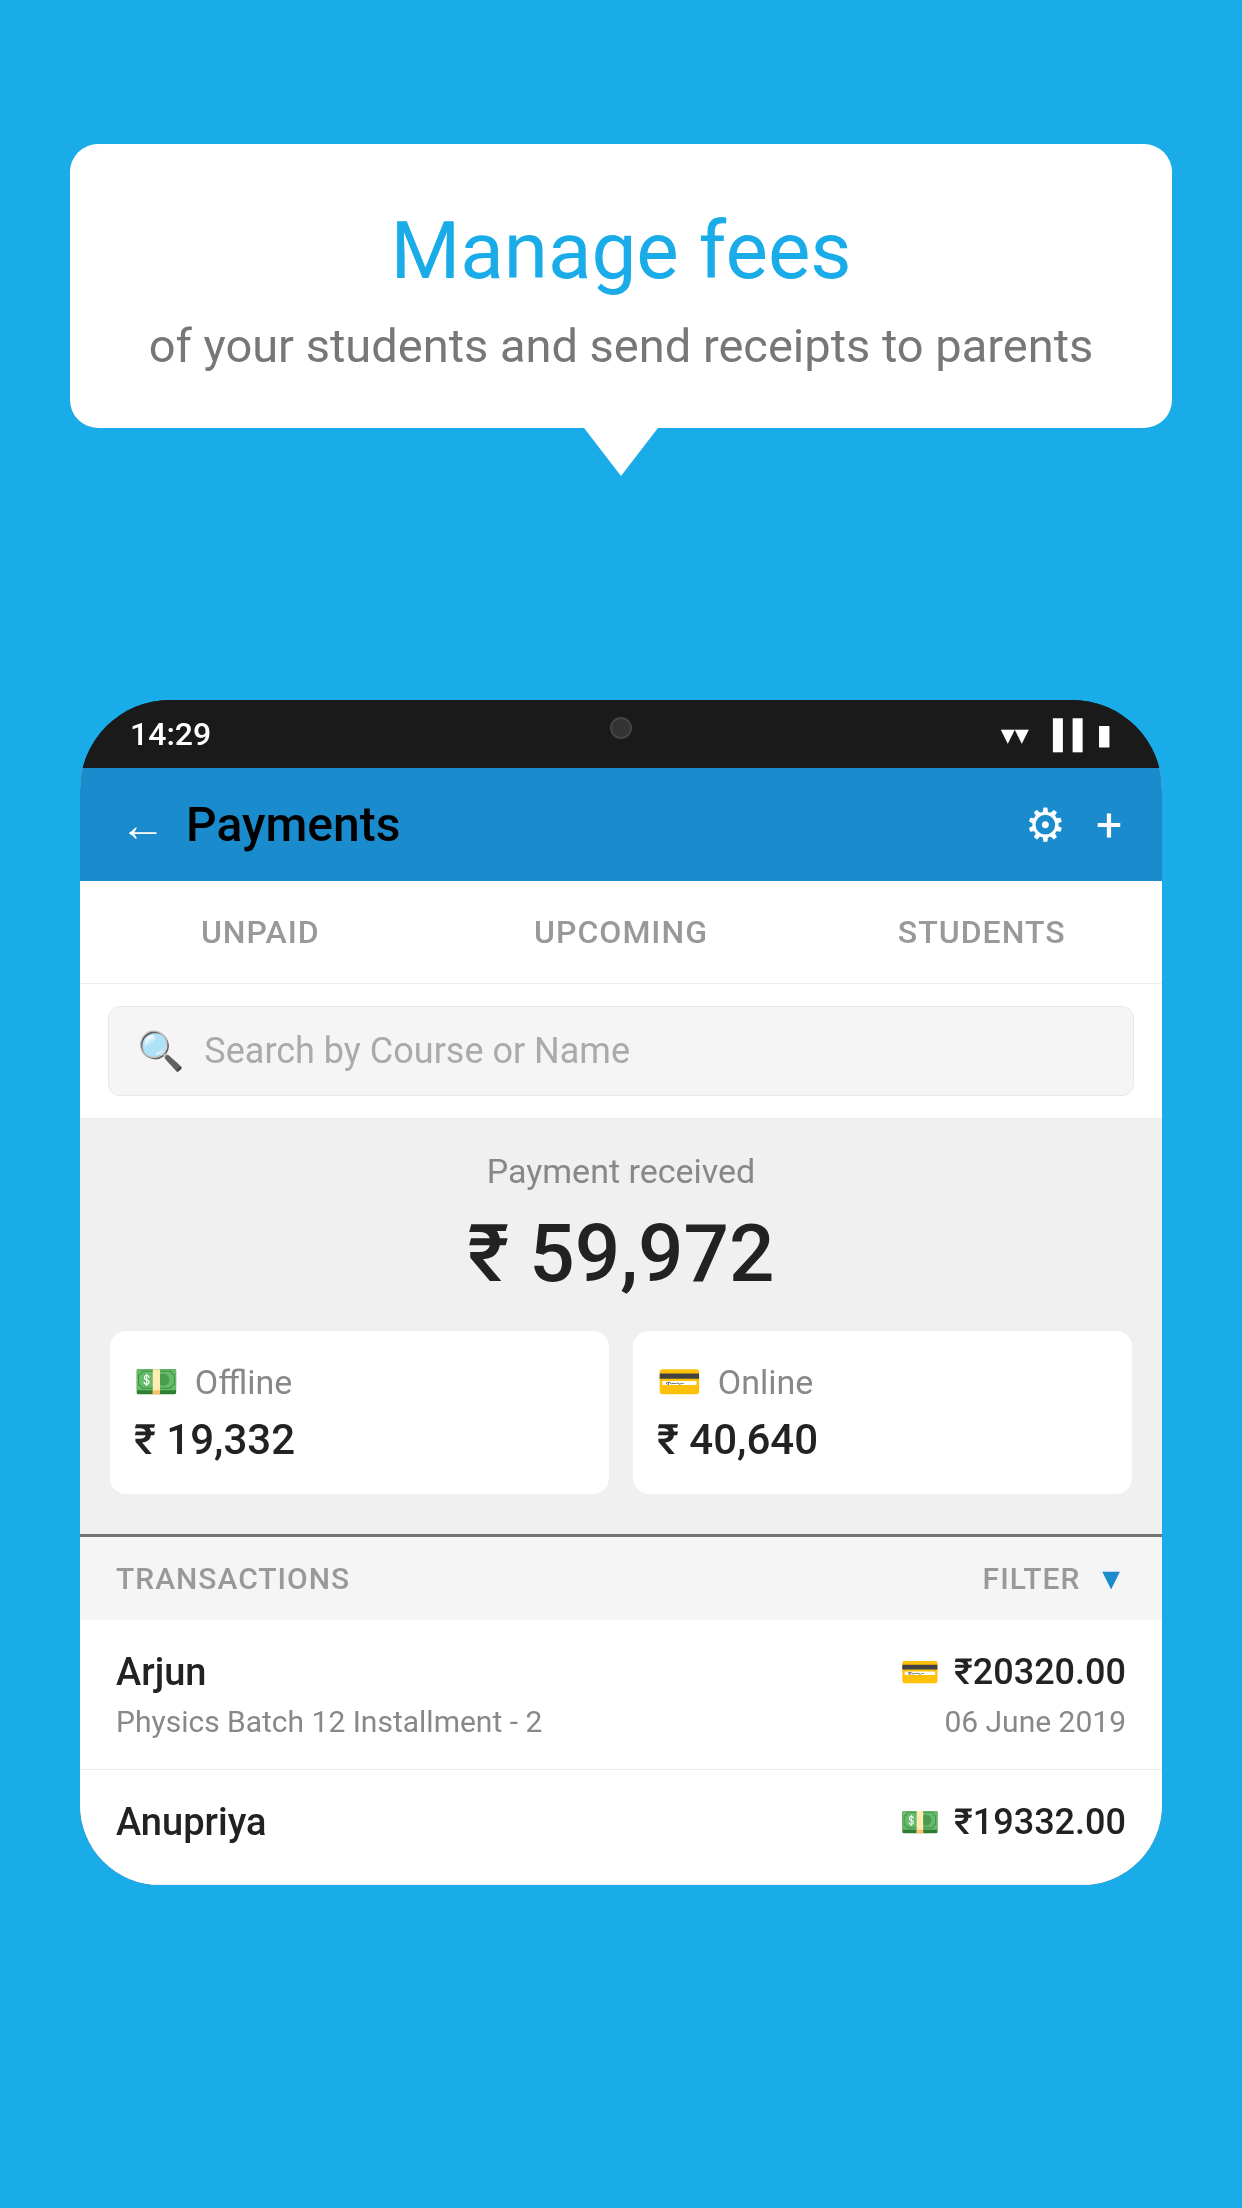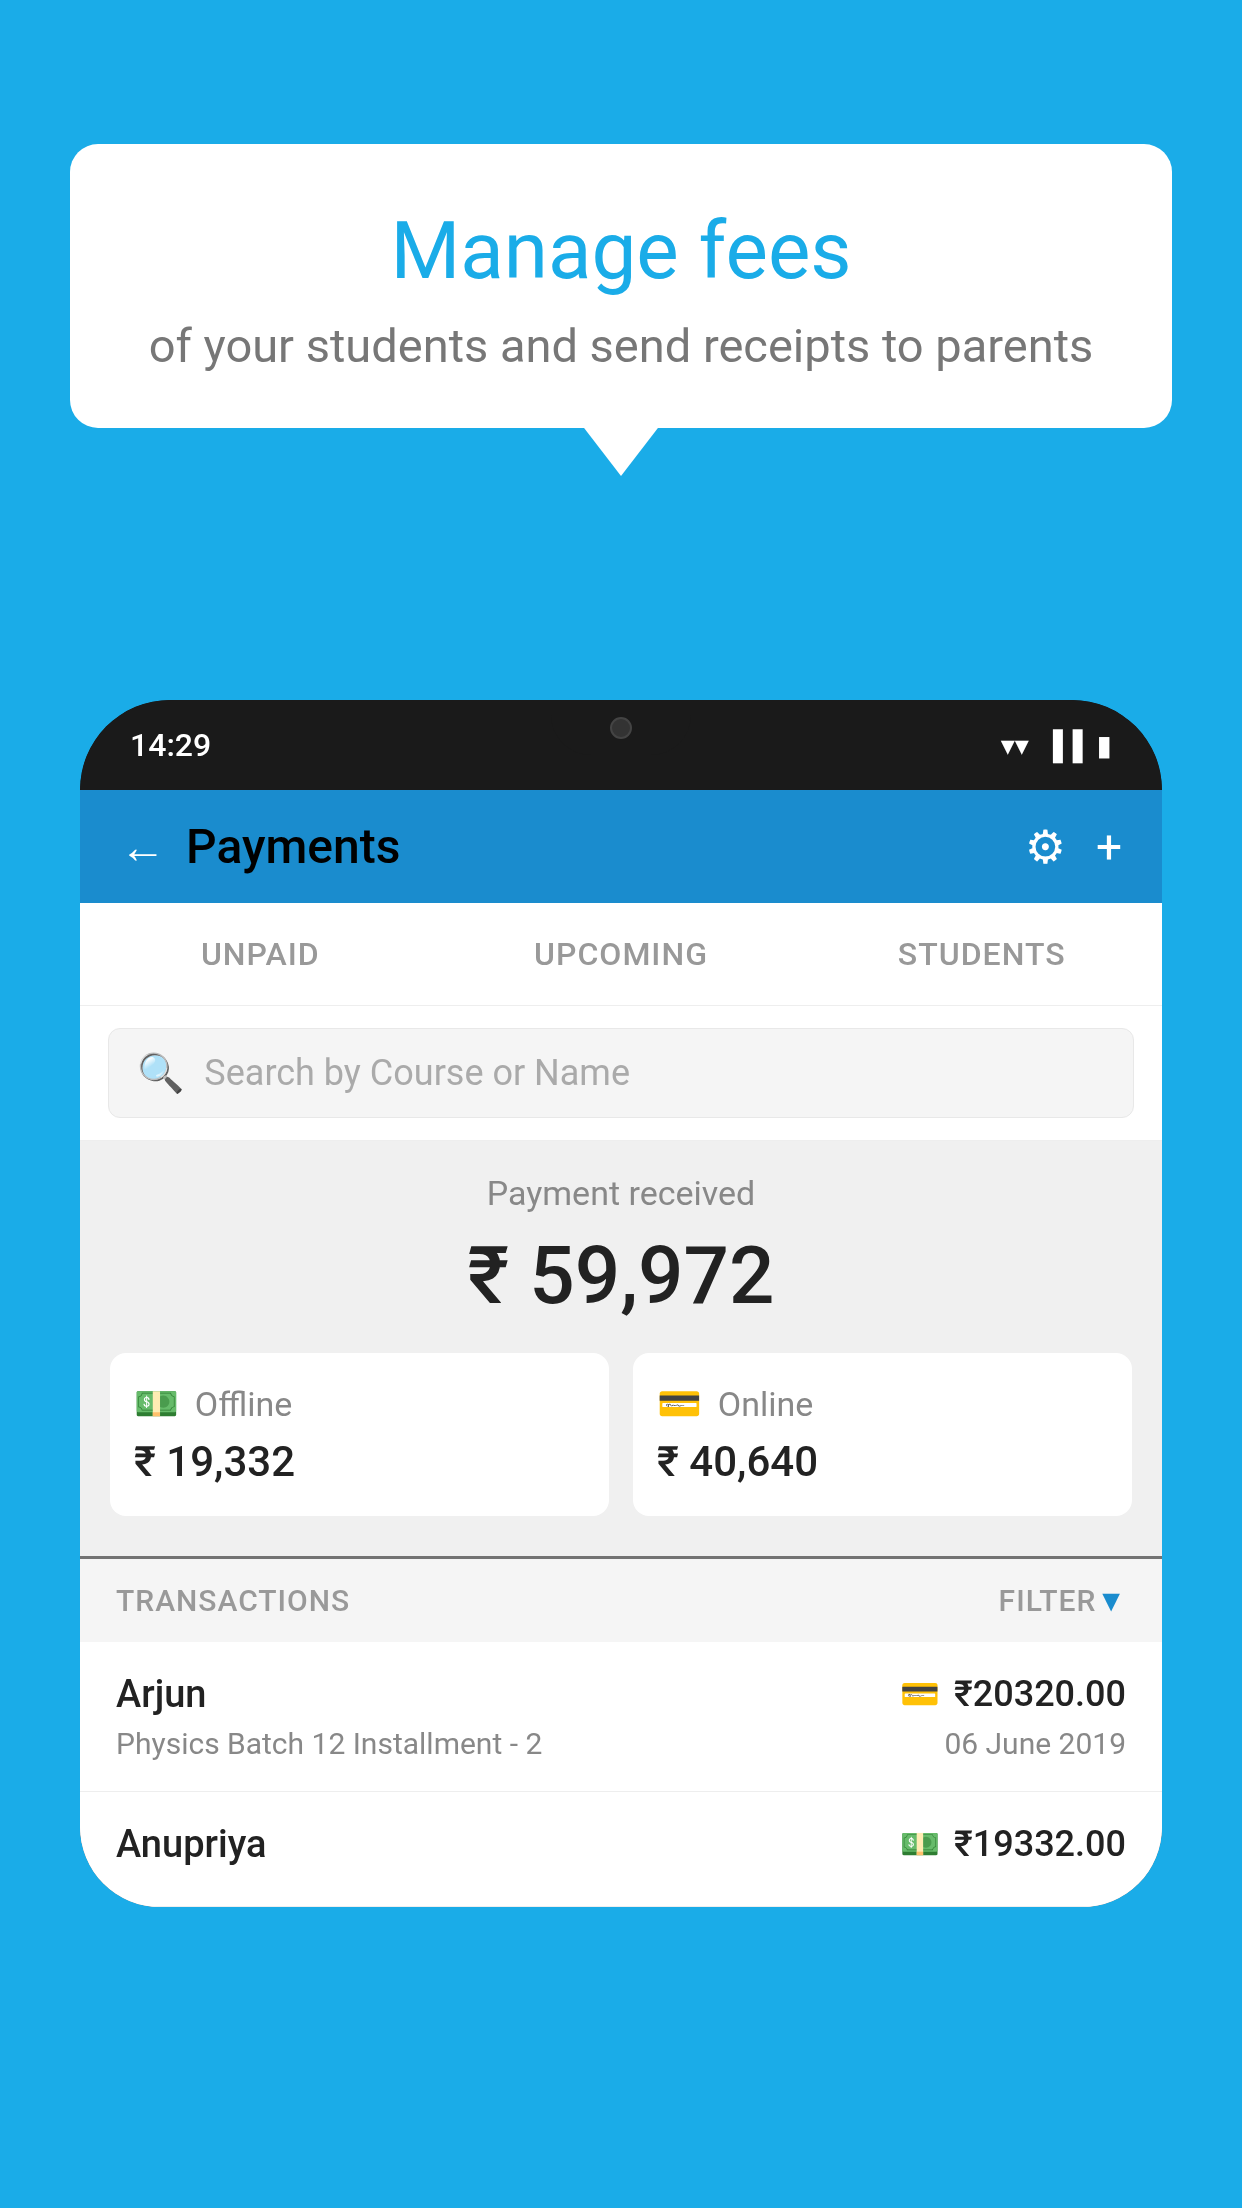--- a/index.html
+++ b/index.html
@@ -65,21 +65,21 @@
       border-radius: 90px 90px 80px 80px;
       padding: 0;
       width: 100%;
       position: relative;
       overflow: hidden;
     }
 
     
     .phone-top-bar {
       background: #1a1a1a;
-      height: 90px;
+      height: 68px;
       position: relative;
       display: flex;
       align-items: center;
       justify-content: space-between;
       padding: 0 50px;
       border-radius: 90px 90px 0 0;
     }
 
     .phone-time {
       color: white;
@@ -294,21 +294,21 @@
     .transactions-label {
       font-size: 30px;
       color: #999;
       font-weight: 500;
       letter-spacing: 1px;
     }
 
     .filter-container {
       display: flex;
       align-items: center;
-      gap: 0;
+      gap: 16px;
     }
 
     .filter-label {
       font-size: 30px;
       color: #999;
       font-weight: 500;
       letter-spacing: 1px;
     }
 
     .filter-icon {

